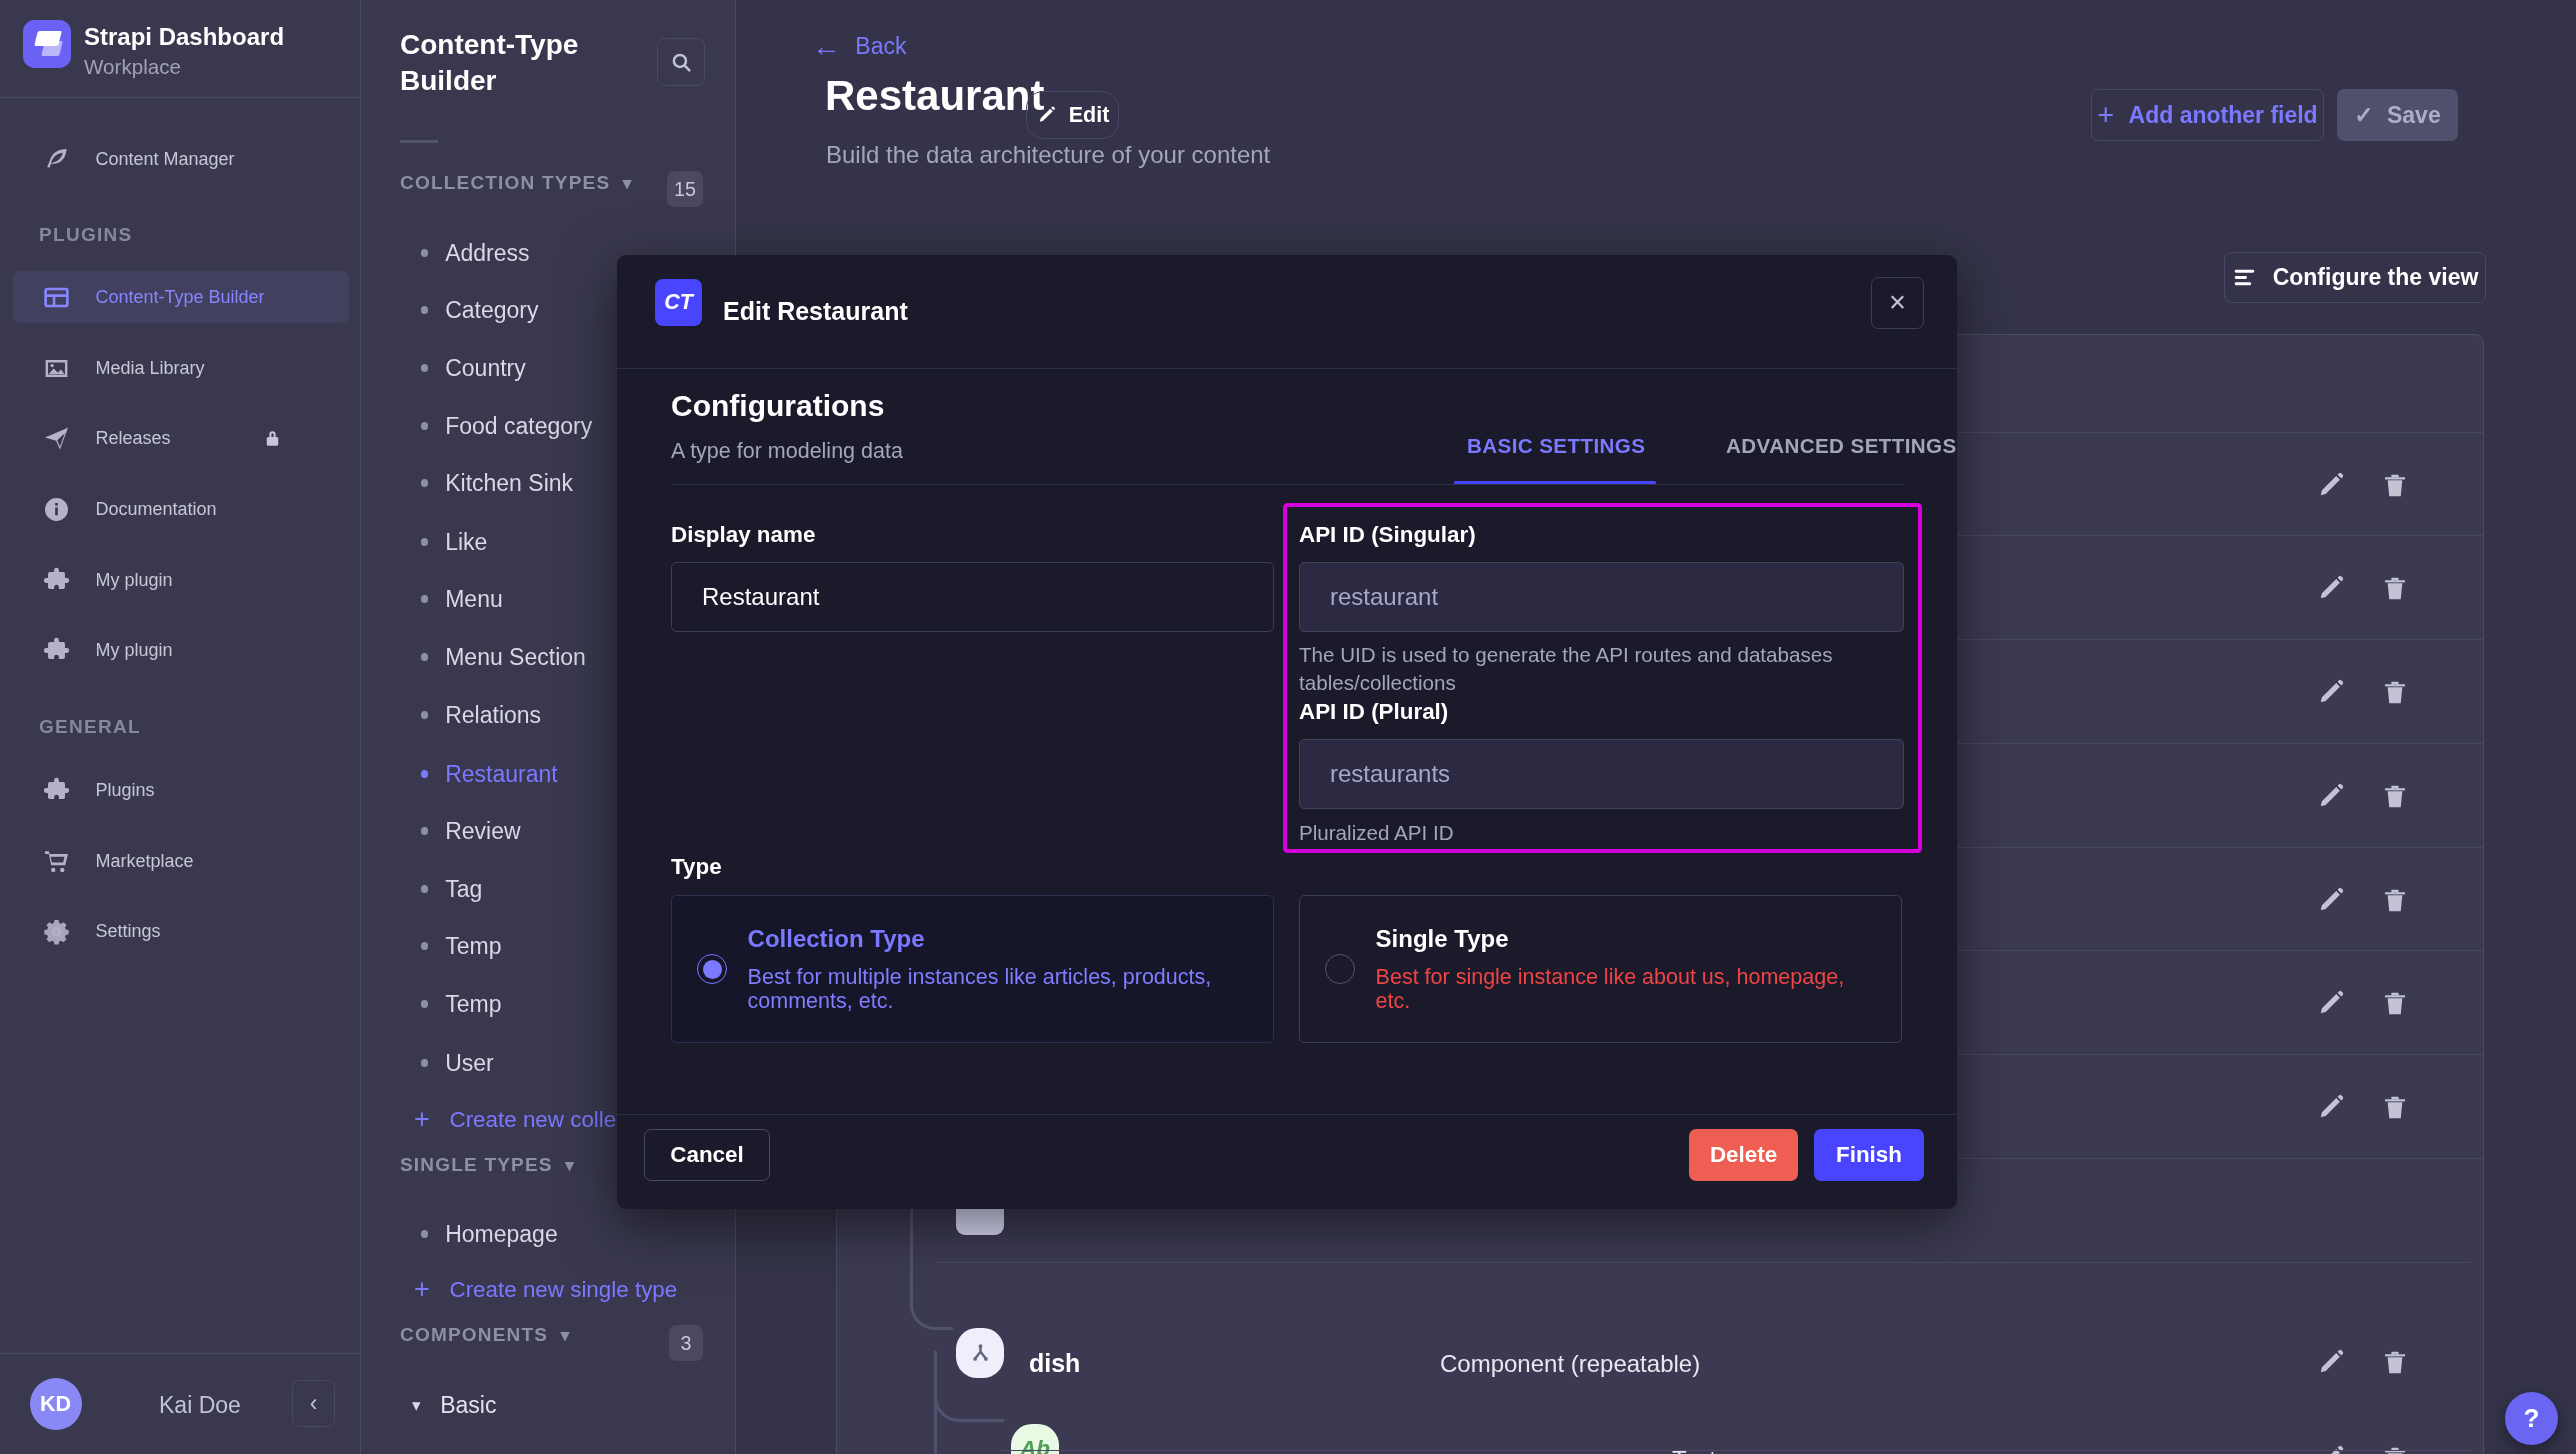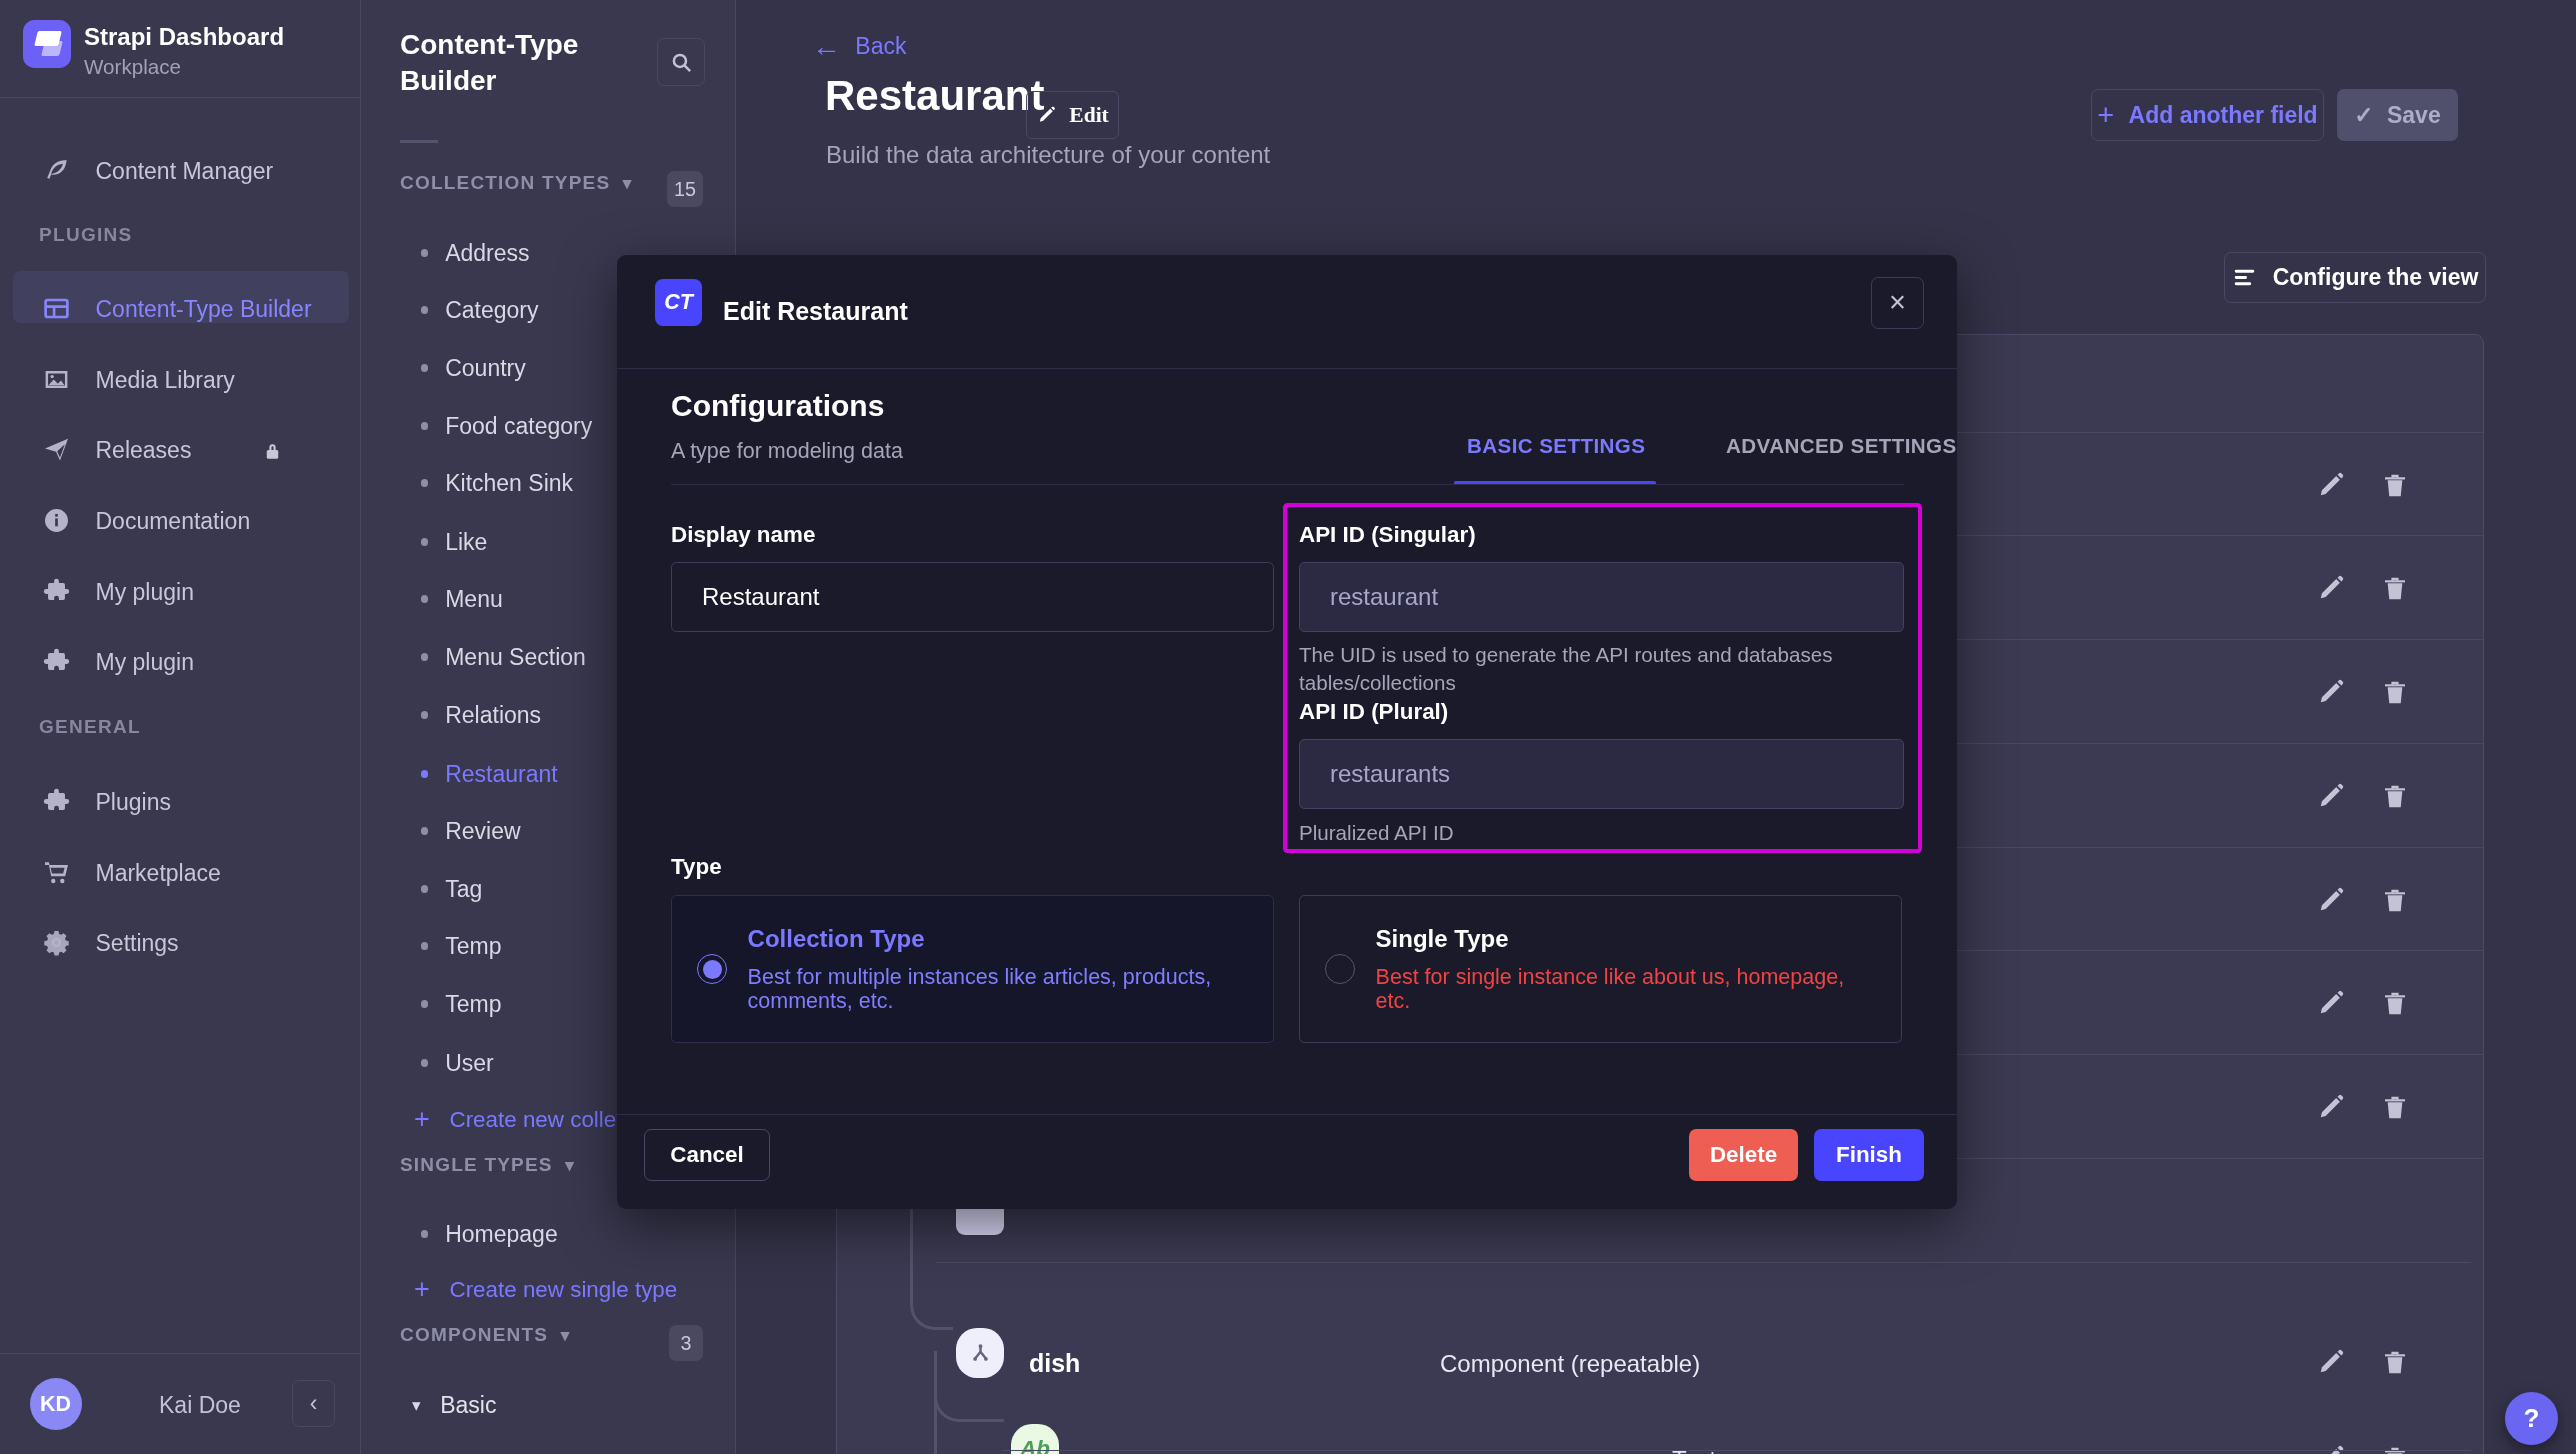--- a/index.html
+++ b/index.html
@@ -18,22 +18,22 @@
   .brand-logo { position:absolute; left:23px; top:19.7px; width:48px; height:48px;
     border-radius:11.6px; background:#6c61f5; overflow:hidden; }
   .brand-logo .l1 { position:absolute; left:12.5px; top:11.6px; width:24px; height:15px;
     background:#fff; border-radius:1.8px; transform:skewX(-14deg); }
   .brand-logo .l2 { position:absolute; left:19.7px; top:21.5px; width:18px; height:15px;
     background:rgba(255,255,255,.55); border-radius:1.8px; transform:skewX(-14deg); }
   .brand-title { position:absolute; left:84px; top:23px; font-size:24px; font-weight:bold; color:#fff; }
   .brand-sub { position:absolute; left:84px; top:55px; font-size:20.6px; color:#a2a1b8; }
 
   .nav-item { position:absolute; left:12.5px; width:336px; height:52px; display:flex;
-    align-items:flex-end; gap:25px; padding-left:29px; border-radius:7.2px; color:#c7c7d8;
-    font-size:23px; cursor:pointer; }
+    align-items:center; gap:25px; padding-left:29px; border-radius:7.2px; color:#c7c7d8;
+    font-size:18px; cursor:pointer; }
   .nav-item .nico { width:29px; height:29px; color:#b4b3c9; flex:0 0 auto; }
   .nav-item.active { background:#41405f; color:#8886ff; }
   .nav-item.active .nico { color:#8886ff; }
   .nav-section { position:absolute; left:39px; font-size:19px; font-weight:bold;
     letter-spacing:1.3px; color:#87869f; }
   .lock-wrap { position:absolute; left:247px; width:25px; height:25px; color:#c7c7d8; }
 
   .user-block { position:absolute; left:0; bottom:0; width:100%; height:101px;
     border-top:0.9px solid #4a4963; }
   .avatar { position:absolute; left:29.5px; top:24px; width:52px; height:52px; border-radius:50%;
@@ -70,22 +70,22 @@
     gap:19.7px; color:#e2e2ee; font-size:23px; cursor:pointer; }
   .comp-group .chev { font-size:17px; color:#d8d8e8; }
 
   
   #main { position:absolute; left:737px; top:0; width:1839px; height:1454px; }
   .back-link { position:absolute; left:75px; top:32px; display:flex; align-items:center; gap:14.3px;
     color:#7b79ff; font-size:23px; cursor:pointer; }
   .back-link .arr { font-size:29px; line-height:1; }
   .page-title { position:absolute; left:88px; top:72px; font-size:42px; font-weight:bold; color:#fff; }
   .edit-btn { position:absolute; left:289px; top:91px; width:93px; height:48px;
-    border:0.9px solid #4a4965; border-radius:6px; display:flex; align-items:center; justify-content:center;
-    gap:11.6px; color:#fff; font-size:21.5px; font-weight:bold; cursor:pointer; background:transparent;font-family:Liberation Serif, serif; }
+    border:0.9px solid #4a4965; border-radius:17px; display:flex; align-items:center; justify-content:center;
+    gap:11.6px; color:#fff; font-size:21.5px; font-weight:bold; cursor:pointer; background:transparent; }
   .edit-btn .ic { color:#fff; }
   .page-sub { position:absolute; left:89px; top:141px; font-size:24px; color:#a5a5ba; }
 
   .addfield-btn { position:absolute; left:1354px; top:89px; width:233px; height:52px;
     border:0.9px solid #4a4965; border-radius:7.2px; display:flex; align-items:center; justify-content:center;
     gap:14.3px; color:#7b79ff; font-size:23px; font-weight:bold; cursor:pointer; background:transparent; }
   .addfield-btn .plus { font-size:29px; font-weight:normal; }
   .save-btn { position:absolute; left:1600px; top:89px; width:121px; height:52px;
     background:#504f6c; border-radius:7.2px; display:flex; align-items:center; justify-content:center;
     gap:13.4px; color:#adadc6; font-size:23px; font-weight:bold; cursor:pointer; border:none; }

